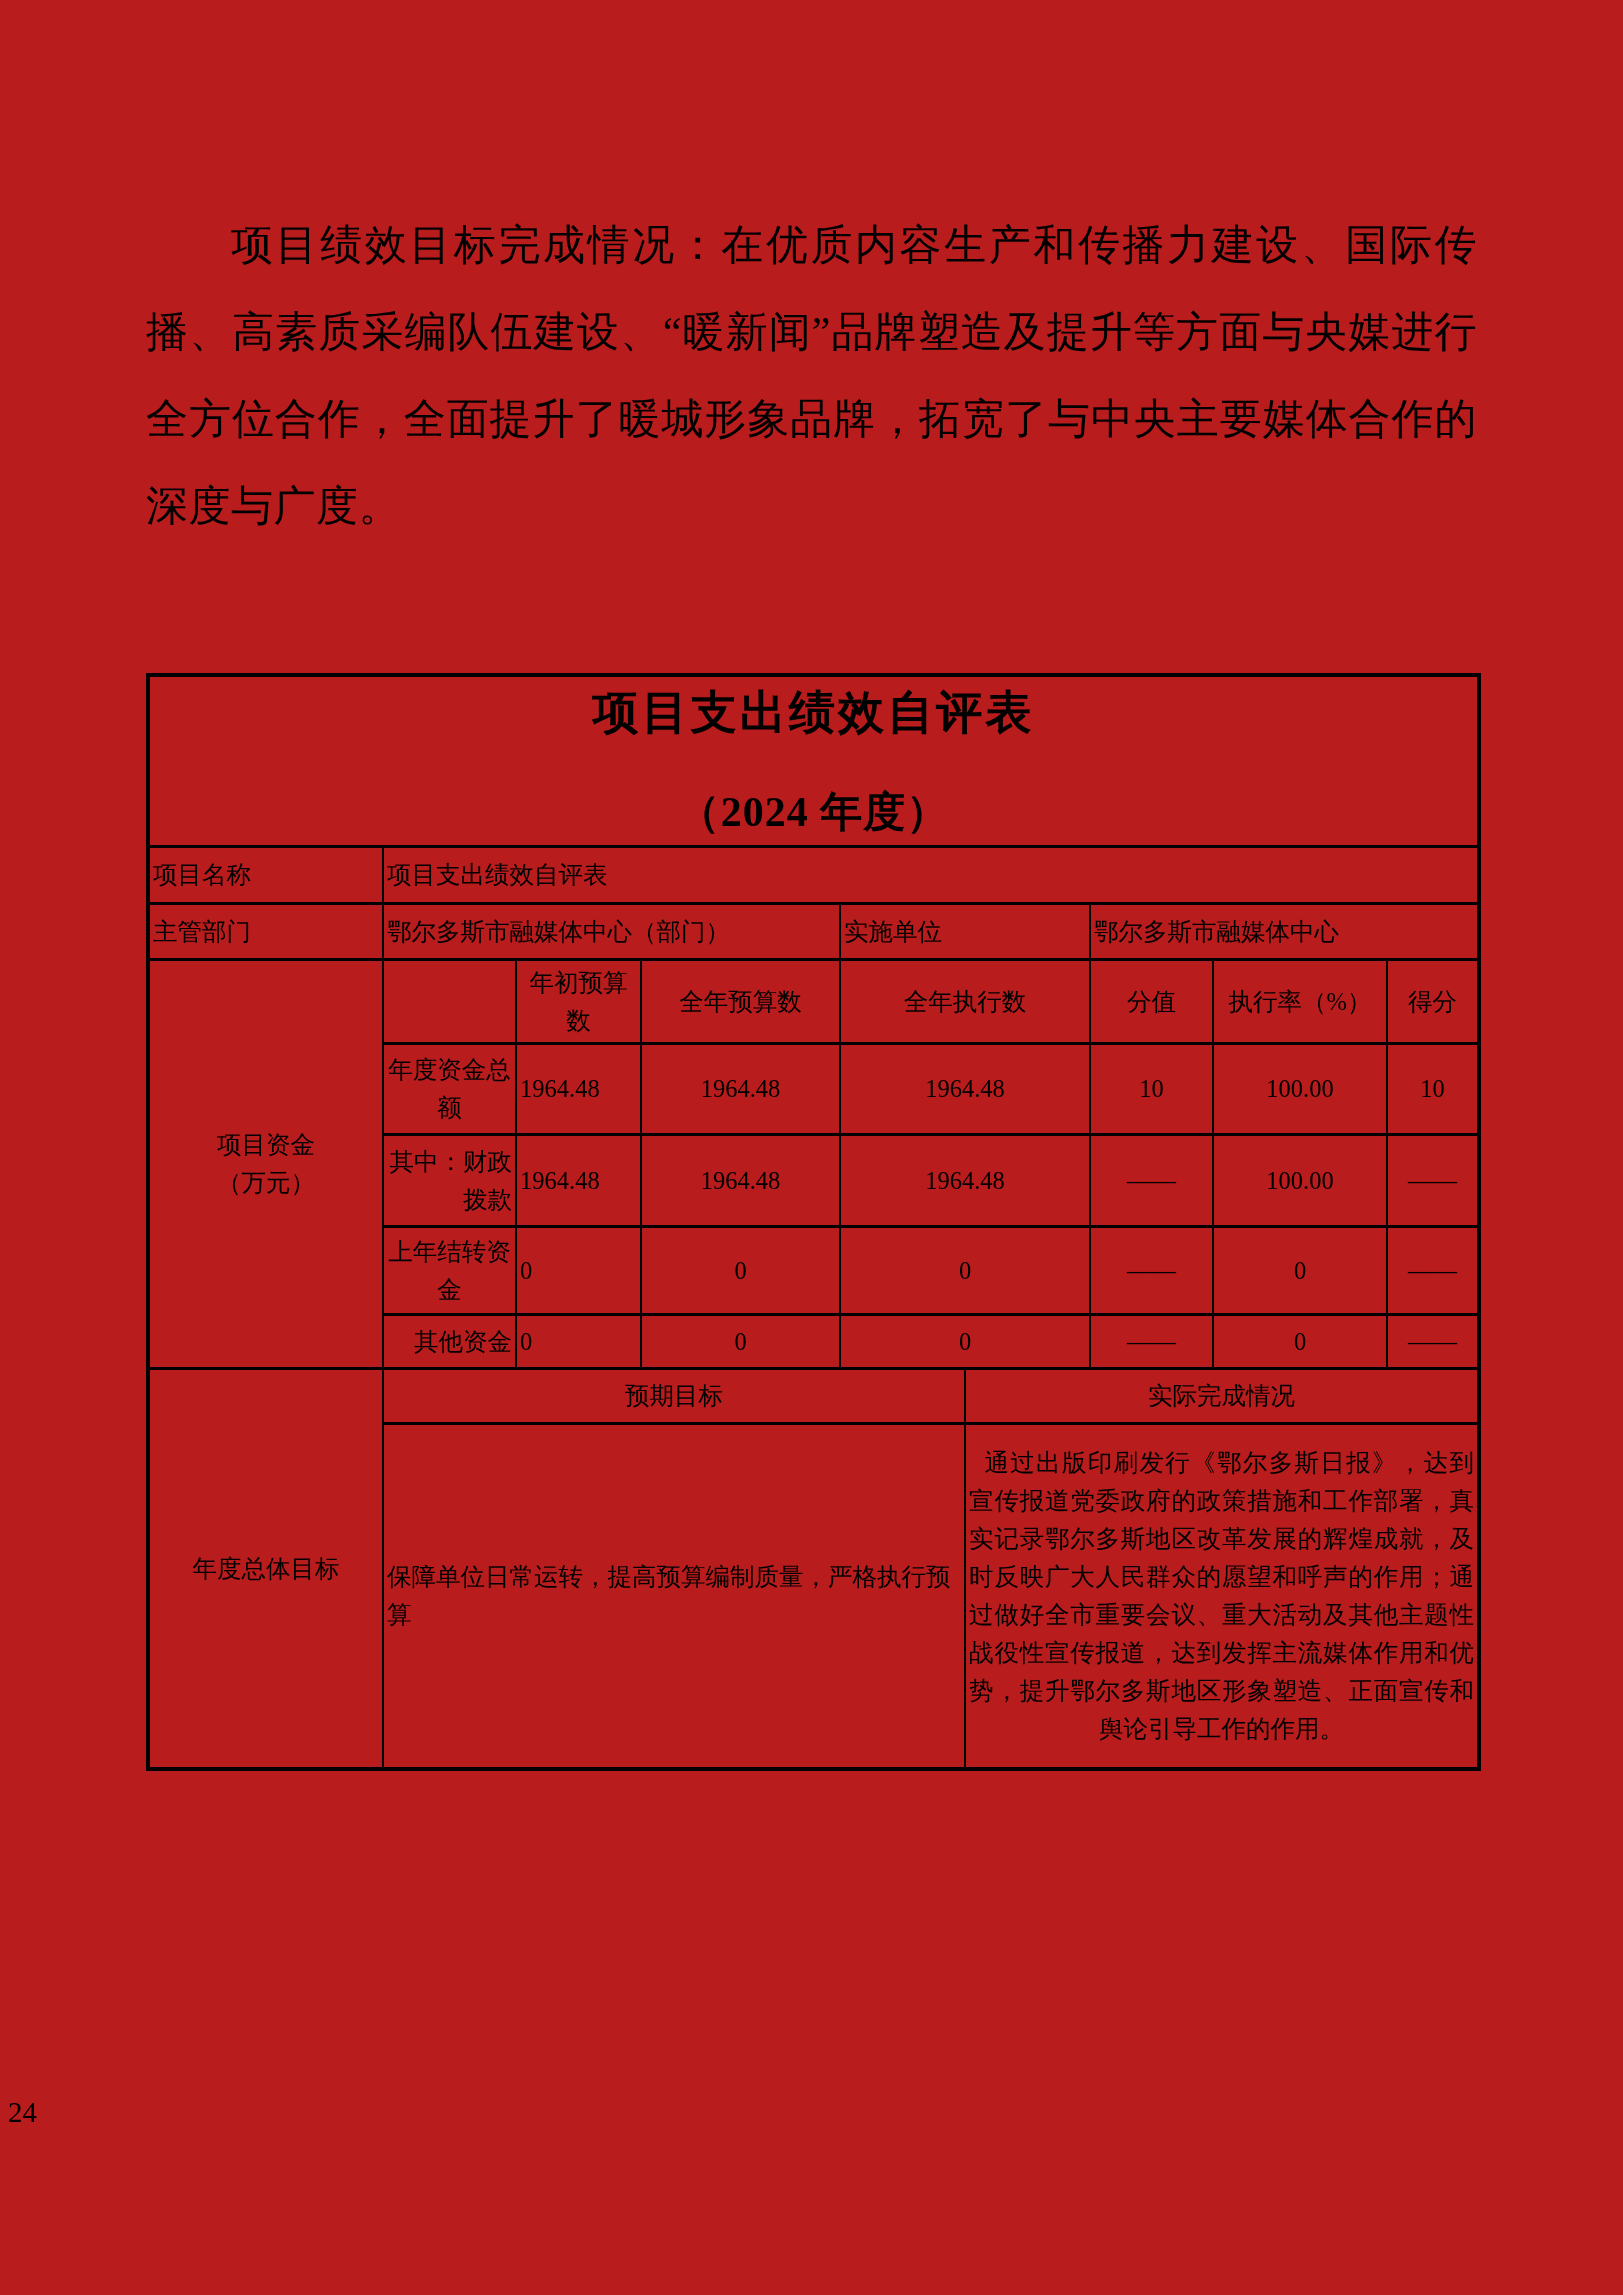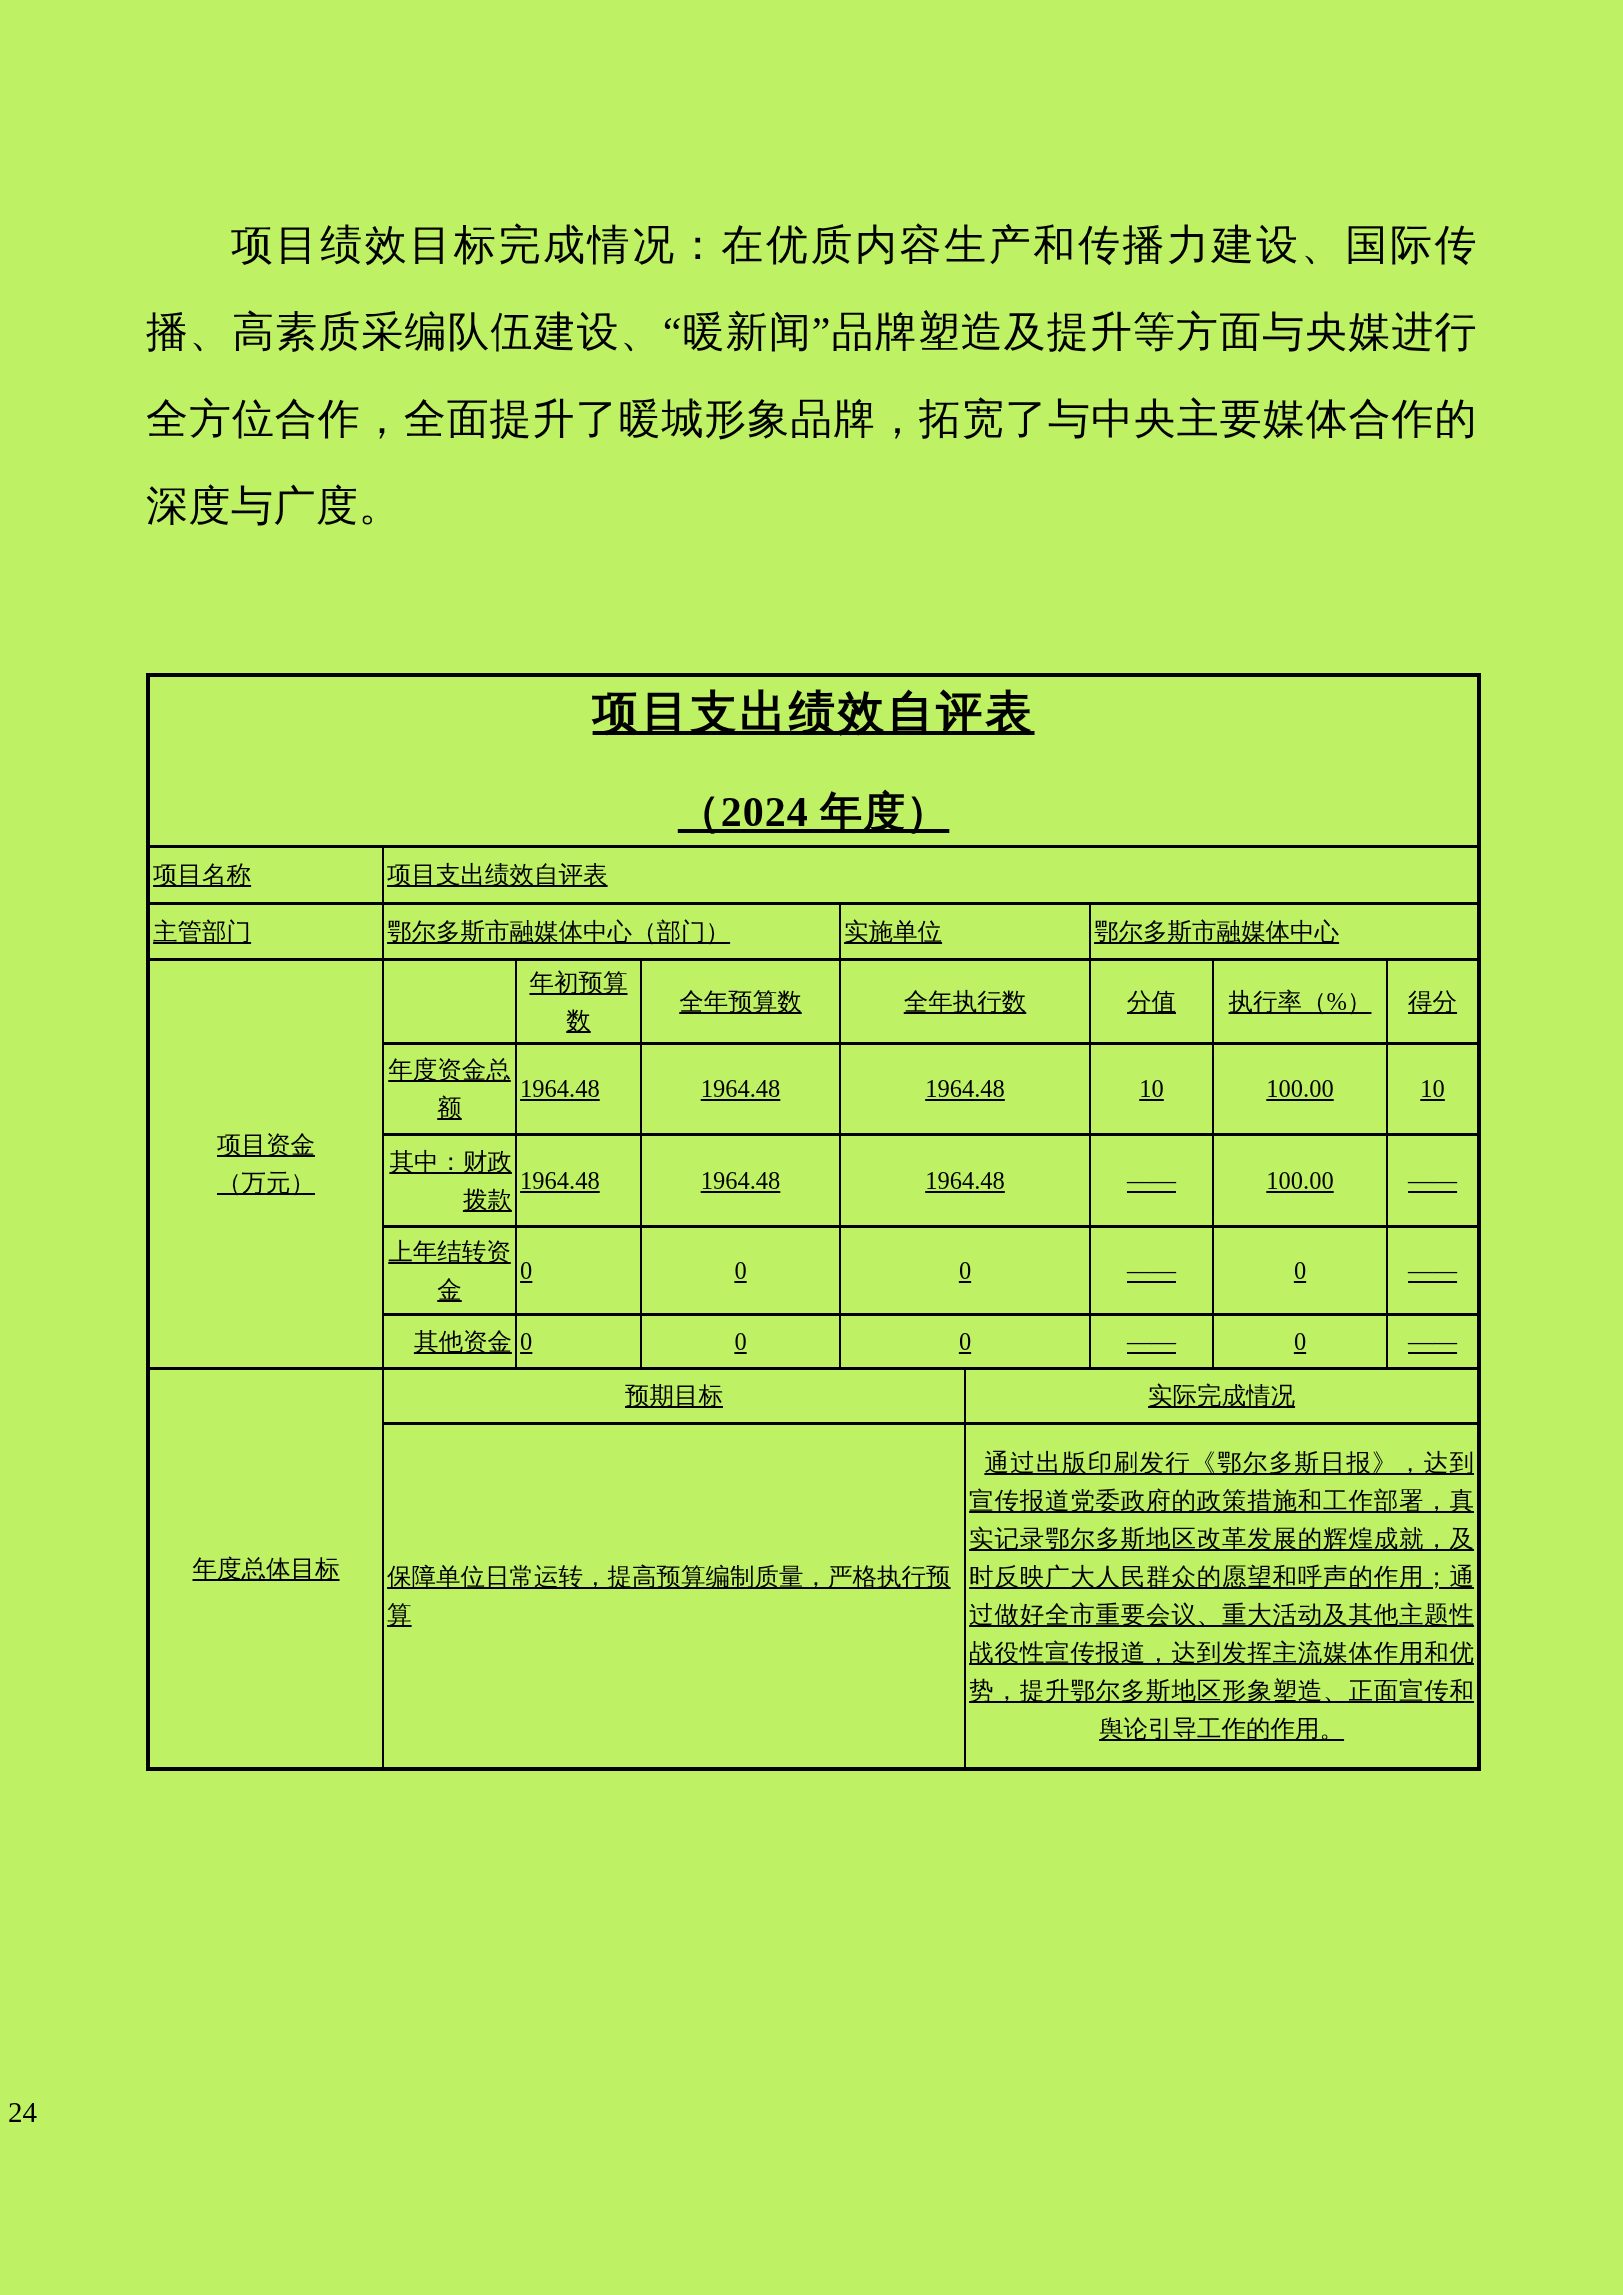--- a/index.html
+++ b/index.html
@@ -4,21 +4,21 @@
 <style>
   html, body {
     margin: 0;
     padding: 0;
     background: #ffffff;
   }
   .page {
     position: relative;
     width: 1623px;
     height: 2295px;
-    background: #bef264;
+    background: #b91c1c;
     box-sizing: border-box;
     padding: 202px 146px 0 146px;
     font-family: "Liberation Serif", "DejaVu Serif", serif;
     color: #000000;
     overflow: hidden;
   }
   .body-para {
     margin: 0;
     font-size: 42px;
     line-height: 87px;
@@ -28,21 +28,20 @@
   }
   .body-para + .body-para {
     margin-top: 51px;
   }
   table.assess-table {
     border-collapse: collapse;
     table-layout: fixed;
     width: 1332px;
     margin-top: 123px;
     border: 4.1px solid #000;
-    text-decoration: underline;
   }
   table.assess-table td {
     border: solid #000;
     border-width: 3.1px 2px;
     font-size: 24.5px;
     line-height: 1.55;
     vertical-align: middle;
     padding: 0 3.1px;
     overflow: hidden;
     word-break: break-all;

